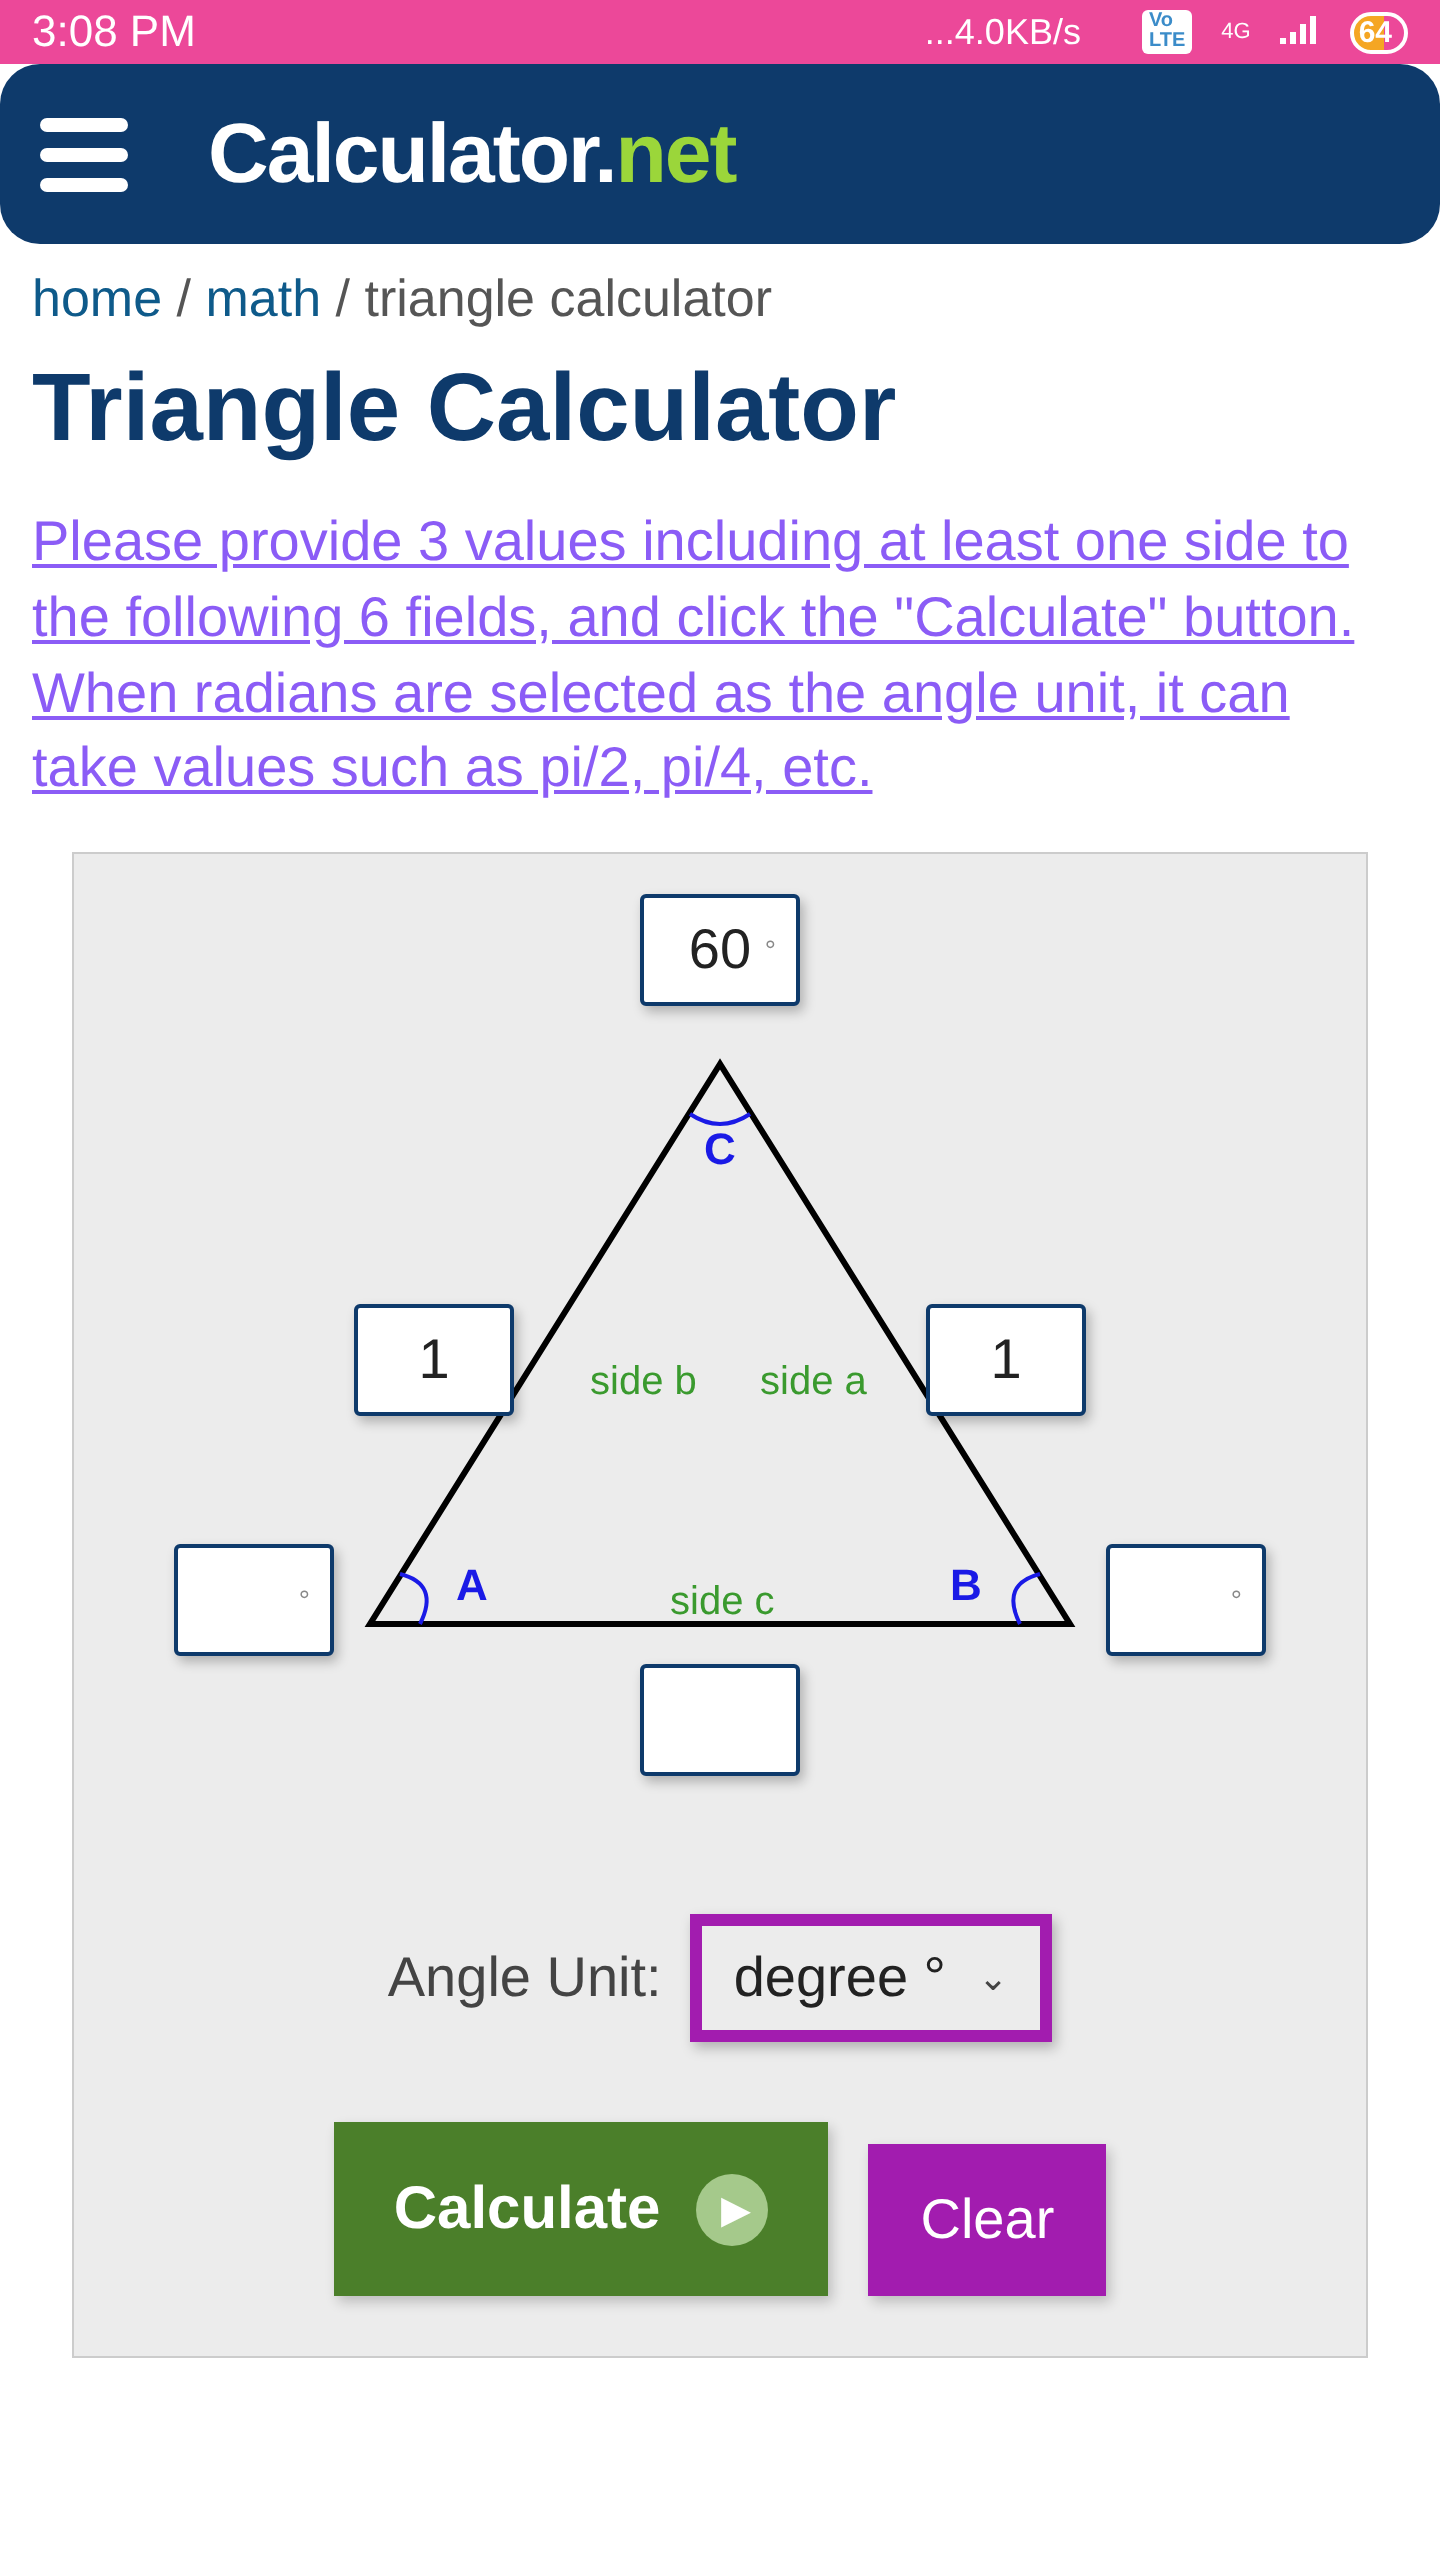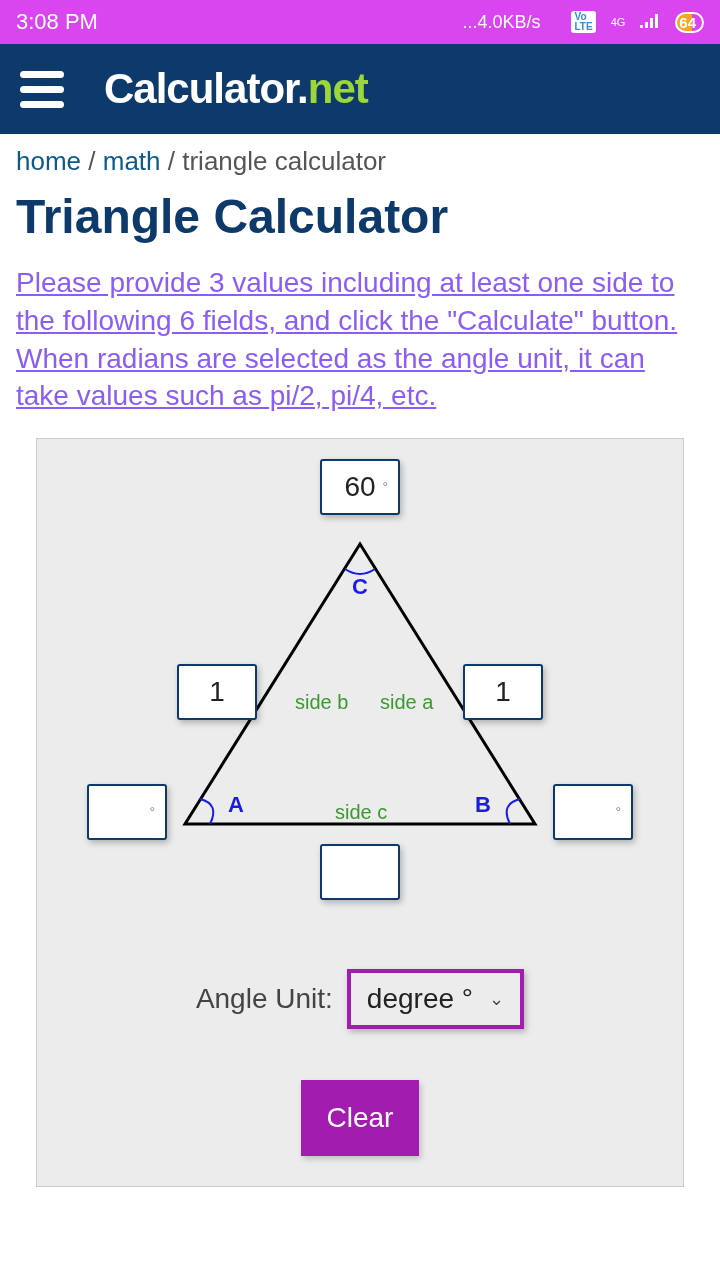--- a/index.html
+++ b/index.html
@@ -1,20 +1,20 @@
 <!DOCTYPE html>
 <html><head>
 <meta charset="utf-8">
 <style>
   * { box-sizing: border-box; margin: 0; padding: 0; }
   html, body { width: 720px; height: 1280px; font-family: Arial, Helvetica, sans-serif; background: #fff; }
   
   .status-bar {
-    background: #d946ef;
-    height: 44px;
+    background: #ec4899;
+    height: 32px;
     display: flex;
     justify-content: space-between;
     align-items: center;
     padding: 0 16px;
     color: #fff;
     font-size: 22px;
     font-weight: 500;
   }
   .status-right { display: flex; align-items: center; gap: 15px; font-size: 18px; }
   .volte-badge {
@@ -28,20 +28,21 @@
     background: linear-gradient(to right, #f5a623 60%, transparent 60%);
   }
   
   .app-header {
     background: #0e3a6b;
     height: 90px;
     display: flex;
     align-items: center;
     padding: 0 20px;
     gap: 40px;
+    border-radius: 20px;
   }
   .hamburger {
     display: flex; flex-direction: column; gap: 8px; cursor: pointer;
   }
   .hamburger span {
     display: block; width: 44px; height: 7px; background: #fff; border-radius: 4px;
   }
   .logo {
     font-size: 42px; font-weight: bold; color: #fff; letter-spacing: -1px;
   }
@@ -122,21 +123,21 @@
     display: flex;
     align-items: center;
     justify-content: center;
     gap: 14px;
     margin-top: 30px;
     font-size: 28px;
     color: #444;
   }
   .select-box {
     background: #ececec;
-    border: 4px solid #a21caf;
+    border: 6px solid #a21caf;
     box-shadow: 2px 3px 6px rgba(0,0,0,0.25);
     padding: 10px 16px;
     font-size: 28px;
     color: #222;
     display: flex;
     align-items: center;
     gap: 16px;
     cursor: pointer;
   }
   .chevron { font-size: 18px; color: #444; }
@@ -262,18 +263,24 @@
 
   <div class="angle-unit-row">
     <span>Angle Unit:</span>
     <div class="select-box">
       <span>degree °</span>
       <span class="chevron">⌄</span>
     </div>
   </div>
 
   <div class="button-row">
+    <button class="btn-calculate">
+      <span>Calculate</span>
+      <span class="play-circle">
+          <span>▶</span>
+        </span>
+    </button>
     <button class="btn-clear">
       <span>Clear</span>
     </button>
   </div>
 
 </div>
 
 </body></html>

